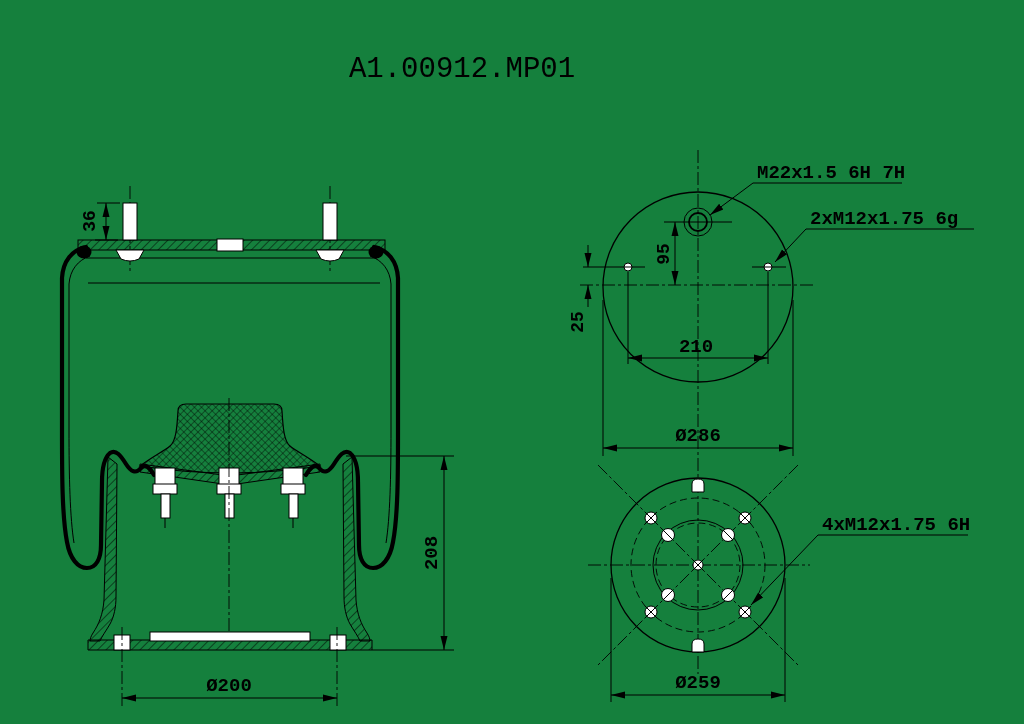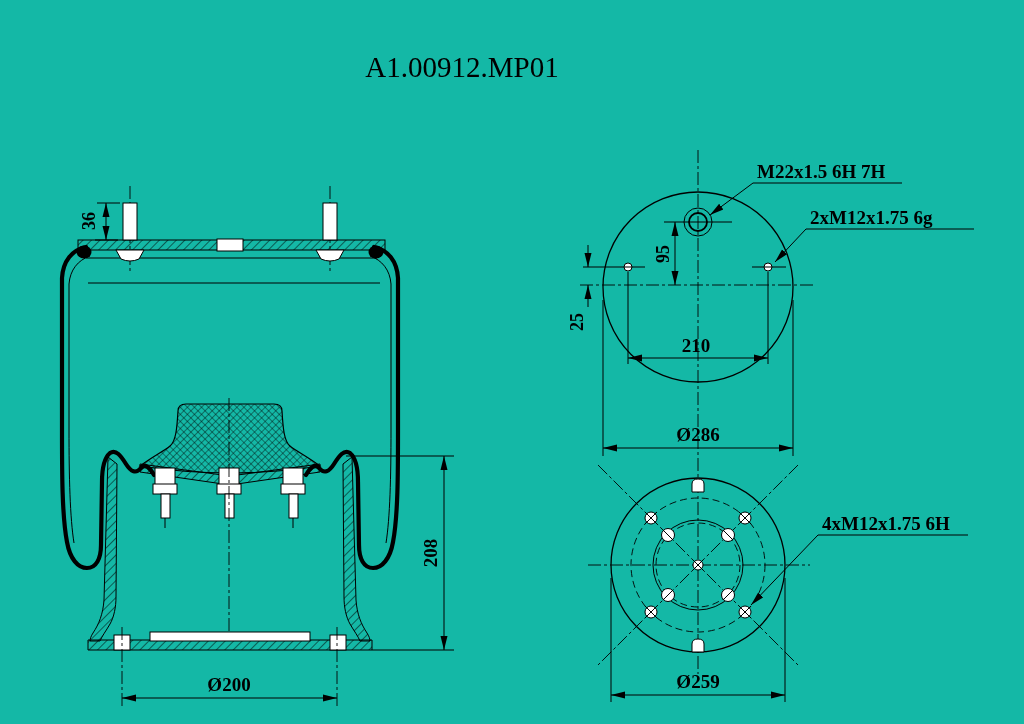--- a/index.html
+++ b/index.html
@@ -1,17 +1,17 @@
 <!DOCTYPE html>
 <html><head>
 <meta charset="utf-8">
 <style>
   html,body{margin:0;padding:0;background:#ffffff;}
-  .page{position:relative;width:1024px;height:724px;background:#14b8a6;overflow:hidden;
-        font-family:Liberation Serif, serif;}
+  .page{position:relative;width:1024px;height:724px;background:#15803d;overflow:hidden;
+        font-family:Liberation Mono, monospace;}
   svg{position:absolute;left:0;top:0;}
   text{fill:#000;}
   .dimtxt{font-size:19px;font-weight:bold;}
   .dimtxt-sm{font-size:18px;font-weight:bold;}
   .lbltxt{font-size:19px;font-weight:bold;}
   .titletxt{font-size:29px;font-weight:normal;}
   .thin{stroke:#000;stroke-width:1;fill:none;}
   .med{stroke:#000;stroke-width:1.3;fill:none;}
   .thick{stroke:#000;stroke-width:4.2;fill:none;stroke-linecap:round;}
   .cl{stroke:#000;stroke-width:0.9;fill:none;stroke-dasharray:13 3 3 3;}

